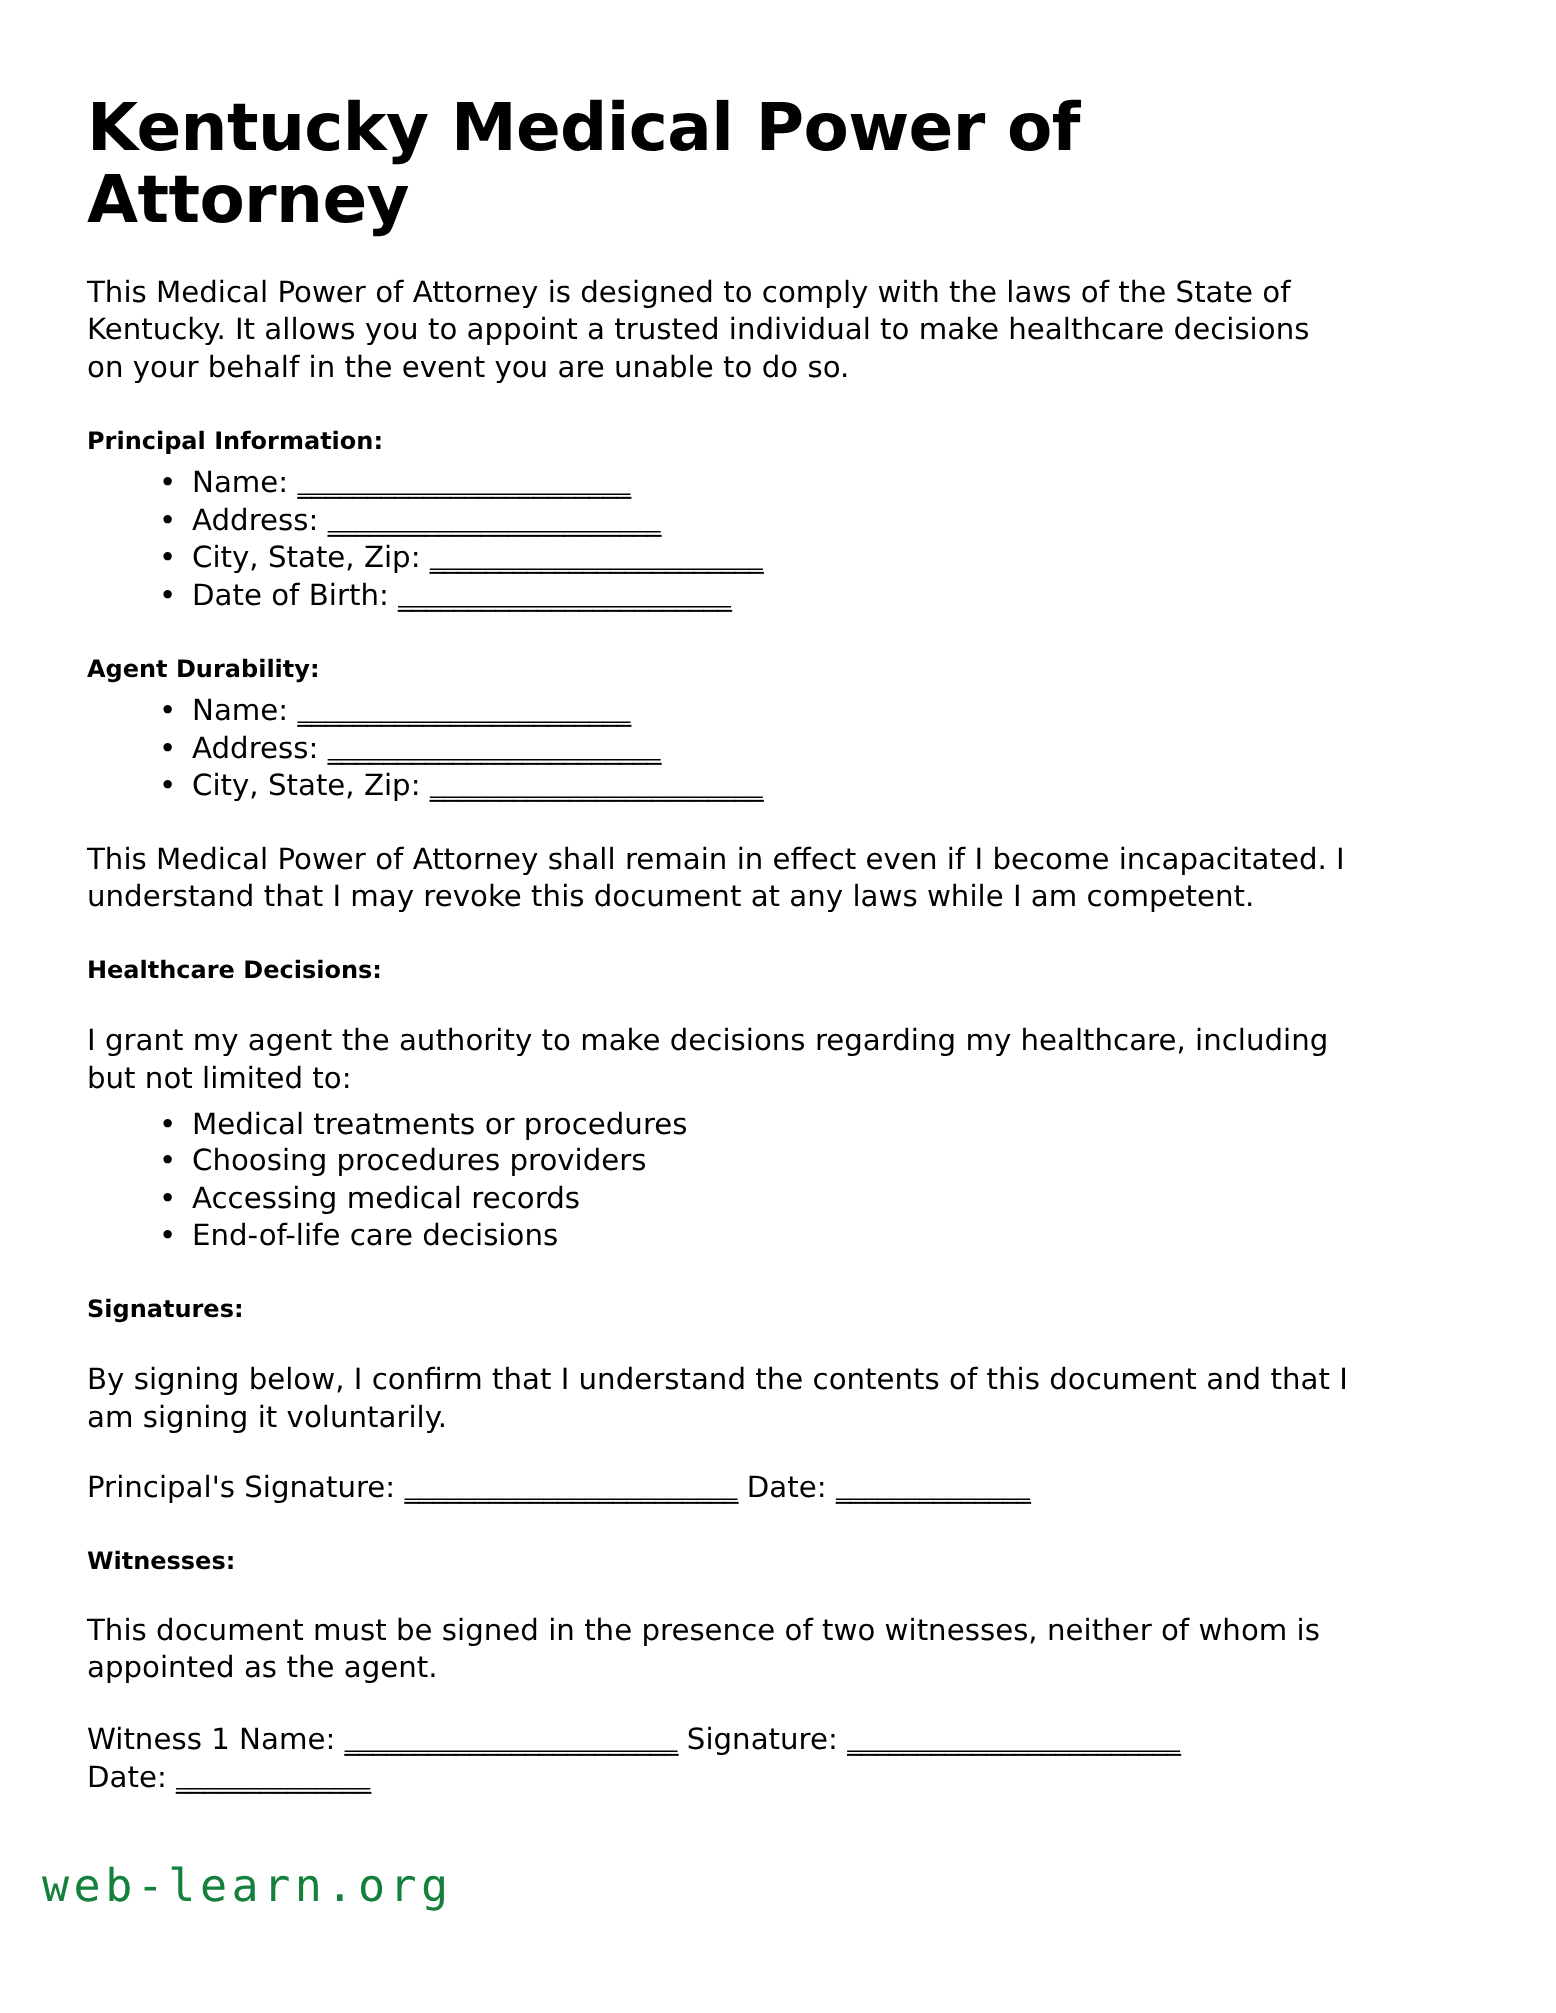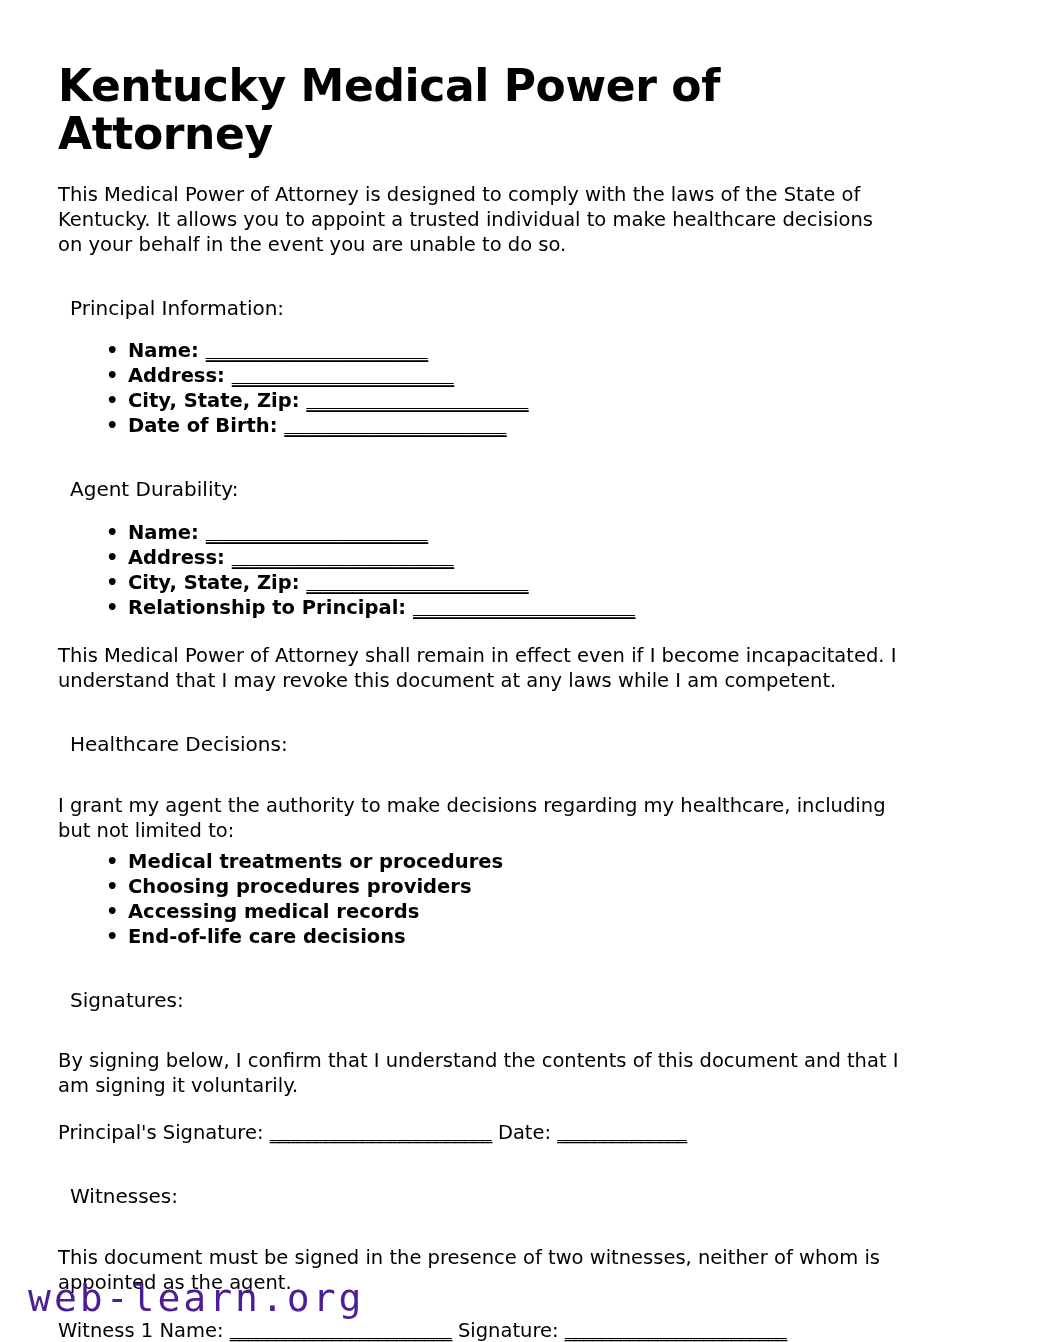--- a/index.html
+++ b/index.html
@@ -30,31 +30,30 @@
     padding-top: 62px;
   }
   .para {
     font-size: 19.5px;
     line-height: 1.28;
     margin: 0;
     padding-top: 24px;
     max-width: 895px;
   }
   .section-head {
-    font-size: 20px;
-    font-weight: normal;
+    font-size: 16px;
+    font-weight: bold;
     line-height: 1.28;
-    margin: 12px;
+    margin: 0;
     padding-top: 26px;
   }
   ul.bullets {
     margin: 0;
     padding: 6px 0 0 48px;
     list-style: none;
-    font-weight: bold;
   }
   ul.bullets li {
     font-size: 19.5px;
     line-height: 1.28;
     position: relative;
     padding-left: 22px;
     white-space: nowrap;
   }
   ul.bullets li::before {
     content: "\2022";
@@ -83,25 +82,25 @@
   }
   .witness-date {
     font-size: 19.5px;
     line-height: 1.3;
     margin: 0;
     white-space: nowrap;
   }
   .watermark {
     position: absolute;
     left: 28px;
-    top: 1276px;
+    top: 1240px;
     font-family: "DejaVu Sans Mono", monospace;
-    font-size: 38px;
+    font-size: 30px;
     letter-spacing: 3px;
-    color: #4c1d95;
+    color: #15803d;
     white-space: nowrap;
     pointer-events: none;
   }
 </style>
 </head>
 <body>
 
 <div class="page">
 
   <h1 class="doc-title">Kentucky Medical Power of Attorney</h1>
@@ -114,21 +113,20 @@
     <li><span>Address:</span> <span class="blank">________________________</span></li>
     <li><span>City, State, Zip:</span> <span class="blank">________________________</span></li>
     <li><span>Date of Birth:</span> <span class="blank">________________________</span></li>
   </ul>
 
   <h2 class="section-head">Agent Durability:</h2>
   <ul class="bullets">
     <li><span>Name:</span> <span class="blank">________________________</span></li>
     <li><span>Address:</span> <span class="blank">________________________</span></li>
     <li><span>City, State, Zip:</span> <span class="blank">________________________</span></li>
-    <li><span>Relationship to Principal:</span> <span class="blank">________________________</span></li>
   </ul>
 
   <p class="para">This Medical Power of Attorney shall remain in effect even if I become incapacitated. I understand that I may revoke this document at any laws while I am competent.</p>
 
   <h2 class="section-head">Healthcare Decisions:</h2>
   <p class="para">I grant my agent the authority to make decisions regarding my healthcare, including but not limited to:</p>
   <ul class="bullets">
     <li>Medical treatments or procedures</li>
     <li>Choosing procedures providers</li>
     <li>Accessing medical records</li>

